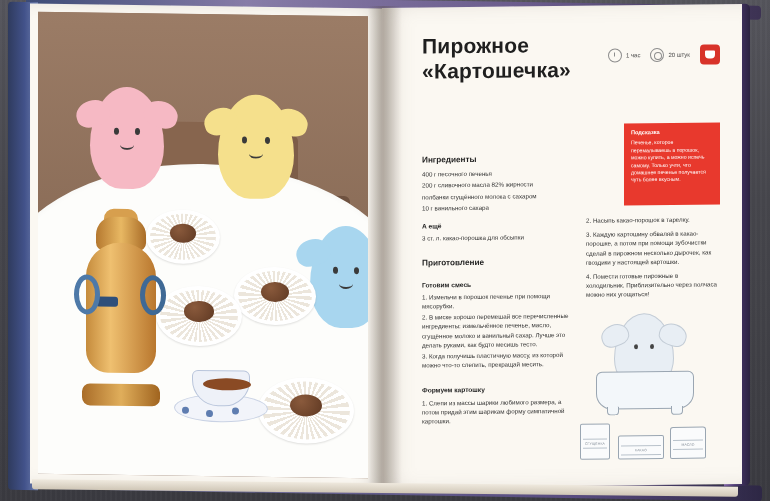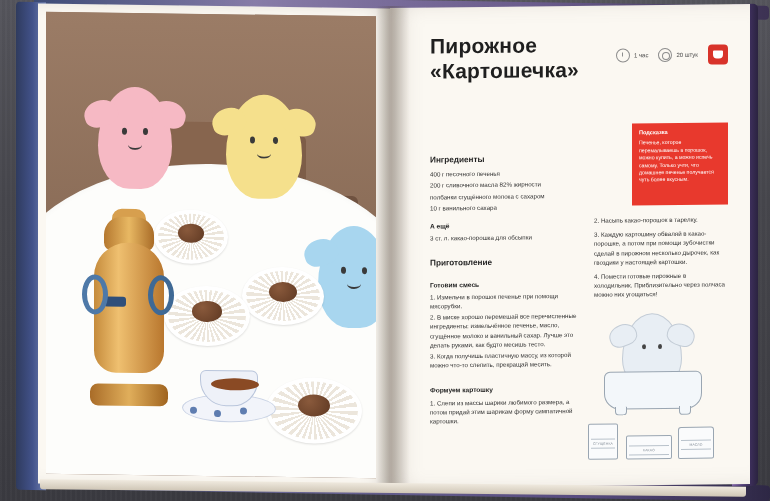--- a/index.html
+++ b/index.html
@@ -32,21 +32,21 @@
     position: absolute;
     inset: 0;
     background:
       repeating-linear-gradient(90deg, rgba(255,255,255,0.03) 0 2px, rgba(0,0,0,0.03) 2px 5px);
     opacity: .6;
   }
 
   
   .book {
     position: absolute;
-    left: 16px;
+    left: 8px;
     top: 0px;
     width: 742px;
     height: 495px;
   }
   .book-cover-left {
     position: absolute;
     left: 0px;
     top: 2px;
     width: 30px;
     height: 488px;

